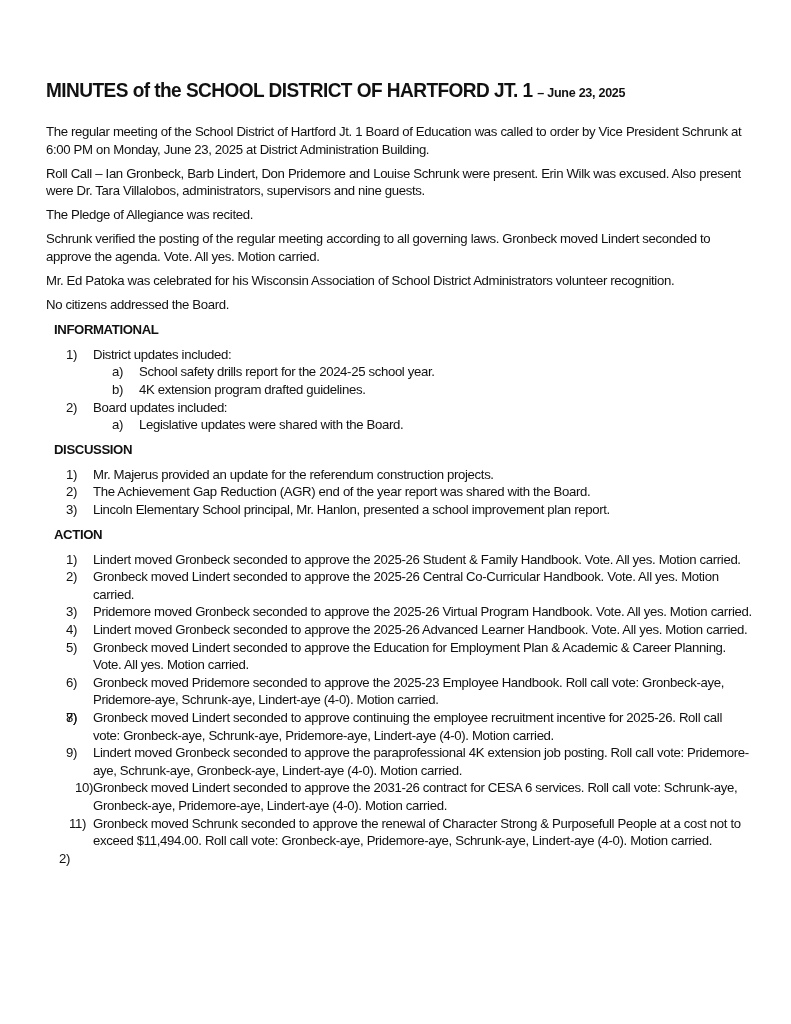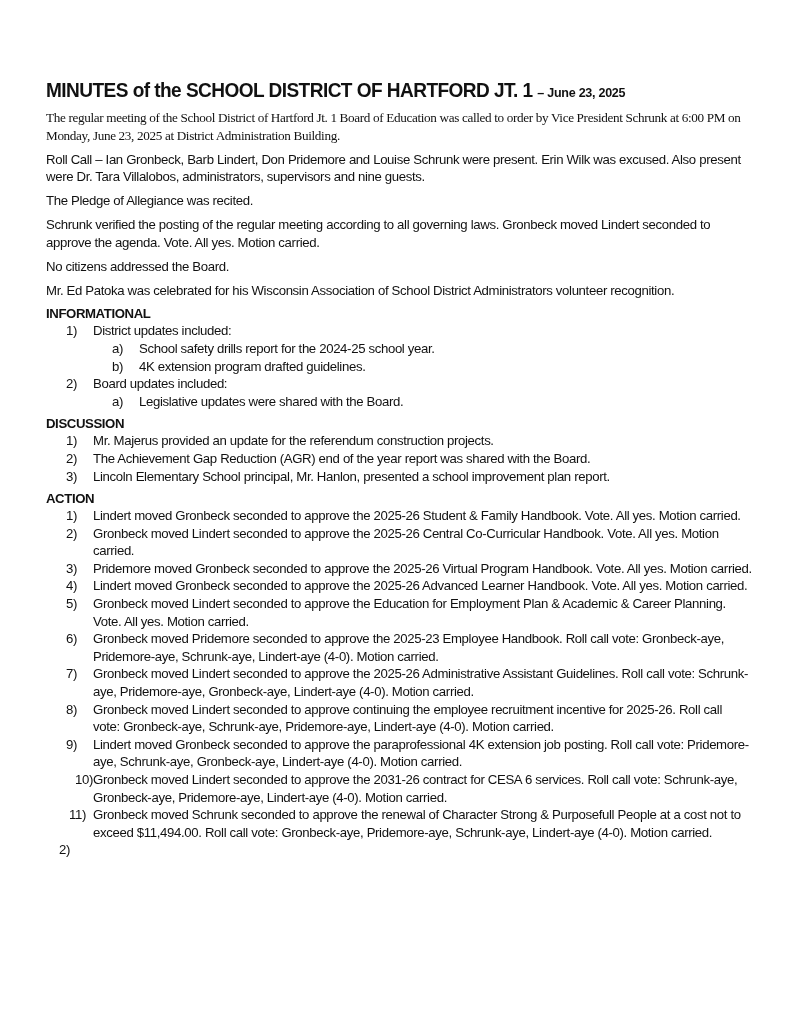--- a/index.html
+++ b/index.html
@@ -11,45 +11,45 @@
   .title {
     font-weight: bold; font-size: 20.5px; letter-spacing: -0.6px;
     transform: scaleX(0.93); transform-origin: left center; white-space: nowrap;
     margin: 0; line-height: 24px;
   }
   .title .date { font-size: 13.5px; font-weight: bold; letter-spacing: -0.3px; }
   .p {
     font-size: 13.2px; line-height: 17.6px; margin: 0 0 6.5px 0;
     letter-spacing: -0.35px;
   }
-  .p.first { margin-top: 4px; font-family: Liberation Serif, serif; }
+  .p.first { margin-top: 18px; }
   .heading {
-    font-weight: bold; font-size: 13.2px; line-height: 16px; margin: 0;
+    font-weight: bold; font-size: 13.2px; line-height: 16px; margin: 8px;
     letter-spacing: -0.4px;
   }
   ol.items { list-style: none; margin: 0 0 6px 0; padding: 0; }
   ol.items li {
     position: relative; padding-left: 47px; font-size: 13.2px; line-height: 17.6px;
     letter-spacing: -0.35px;
   }
   ol.items li .num { position: absolute; left: 20px; top: 0; }
   ol.items.action li { padding-left: 47px; }
 </style>
 </head>
 <body>
 
 <div class="page">
   <h1 class="title"><span>MINUTES of the SCHOOL DISTRICT OF HARTFORD JT. 1</span> <span class="date">– June 23, 2025</span></h1>
 
   <p class="p first">The regular meeting of the School District of Hartford Jt. 1 Board of Education was called to order by Vice President Schrunk at 6:00 PM on Monday, June 23, 2025 at District Administration Building.</p>
   <p class="p">Roll Call – Ian Gronbeck, Barb Lindert, Don Pridemore and Louise Schrunk were present. Erin Wilk was excused. Also present were Dr. Tara Villalobos, administrators, supervisors and nine guests.</p>
   <p class="p">The Pledge of Allegiance was recited.</p>
   <p class="p">Schrunk verified the posting of the regular meeting according to all governing laws. Gronbeck moved Lindert seconded to approve the agenda. Vote. All yes. Motion carried.</p>
+  <p class="p">Mr. Ed Patoka was celebrated for his Wisconsin Association of School District Administrators volunteer recognition.</p>
   <p class="p">No citizens addressed the Board.</p>
-  <p class="p">Mr. Ed Patoka was celebrated for his Wisconsin Association of School District Administrators volunteer recognition.</p>
 
   <div class="heading">INFORMATIONAL</div>
   <ol class="items">
     <li><span class="num">1)</span><span>District updates included:</span></li>
     <li style="margin-left:46px"><span class="num">a)</span><span>School safety drills report for the 2024-25 school year.</span></li>
     <li style="margin-left:46px"><span class="num">b)</span><span>4K extension program drafted guidelines.</span></li>
     <li><span class="num">2)</span><span>Board updates included:</span></li>
     <li style="margin-left:46px"><span class="num">a)</span><span>Legislative updates were shared with the Board.</span></li>
   </ol>
 
@@ -61,20 +61,20 @@
   </ol>
 
   <div class="heading">ACTION</div>
   <ol class="items action">
     <li><span class="num">1)</span><span>Lindert moved Gronbeck seconded to approve the 2025-26 Student &amp; Family Handbook. Vote. All yes. Motion carried.</span></li>
     <li><span class="num">2)</span><span>Gronbeck moved Lindert seconded to approve the 2025-26 Central Co-Curricular Handbook. Vote. All yes. Motion carried.</span></li>
     <li><span class="num">3)</span><span>Pridemore moved Gronbeck seconded to approve the 2025-26 Virtual Program Handbook. Vote. All yes. Motion carried.</span></li>
     <li><span class="num">4)</span><span>Lindert moved Gronbeck seconded to approve the 2025-26 Advanced Learner Handbook. Vote. All yes. Motion carried.</span></li>
     <li><span class="num">5)</span><span>Gronbeck moved Lindert seconded to approve the Education for Employment Plan &amp; Academic &amp; Career Planning. Vote. All yes. Motion carried.</span></li>
     <li><span class="num">6)</span><span>Gronbeck moved Pridemore seconded to approve the 2025-23 Employee Handbook. Roll call vote: Gronbeck-aye, Pridemore-aye, Schrunk-aye, Lindert-aye (4-0). Motion carried.</span></li>
-    <li><span class="num">7)</span><span>Gronbeck moved Lindert seconded to approve the 2025-26 Administrative Assistant Guidelines. Roll call vote: Schrunk-aye, Pridemore-aye, Gronbeck-aye, Lindert-aye (4-0). Motion carried.</span></li>
+    <li><span class="num">7)</span></li>
     <li><span class="num">8)</span><span>Gronbeck moved Lindert seconded to approve continuing the employee recruitment incentive for 2025-26. Roll call vote: Gronbeck-aye, Schrunk-aye, Pridemore-aye, Lindert-aye (4-0). Motion carried.</span></li>
     <li><span class="num">9)</span><span>Lindert moved Gronbeck seconded to approve the paraprofessional 4K extension job posting. Roll call vote: Pridemore-aye, Schrunk-aye, Gronbeck-aye, Lindert-aye (4-0). Motion carried.</span></li>
     <li><span class="num" style="left:29px">10)</span><span>Gronbeck moved Lindert seconded to approve the 2031-26 contract for CESA 6 services. Roll call vote: Schrunk-aye, Gronbeck-aye, Pridemore-aye, Lindert-aye (4-0). Motion carried.</span></li>
     <li><span class="num" style="left:23px">11)</span><span>Gronbeck moved Schrunk seconded to approve the renewal of Character Strong &amp; Purposefull People at a cost not to exceed $11,494.00. Roll call vote: Gronbeck-aye, Pridemore-aye, Schrunk-aye, Lindert-aye (4-0). Motion carried.</span></li>
     <li><span class="num" style="left:13px">2)</span></li>
   </ol>
 </div>
 
 </body></html>

